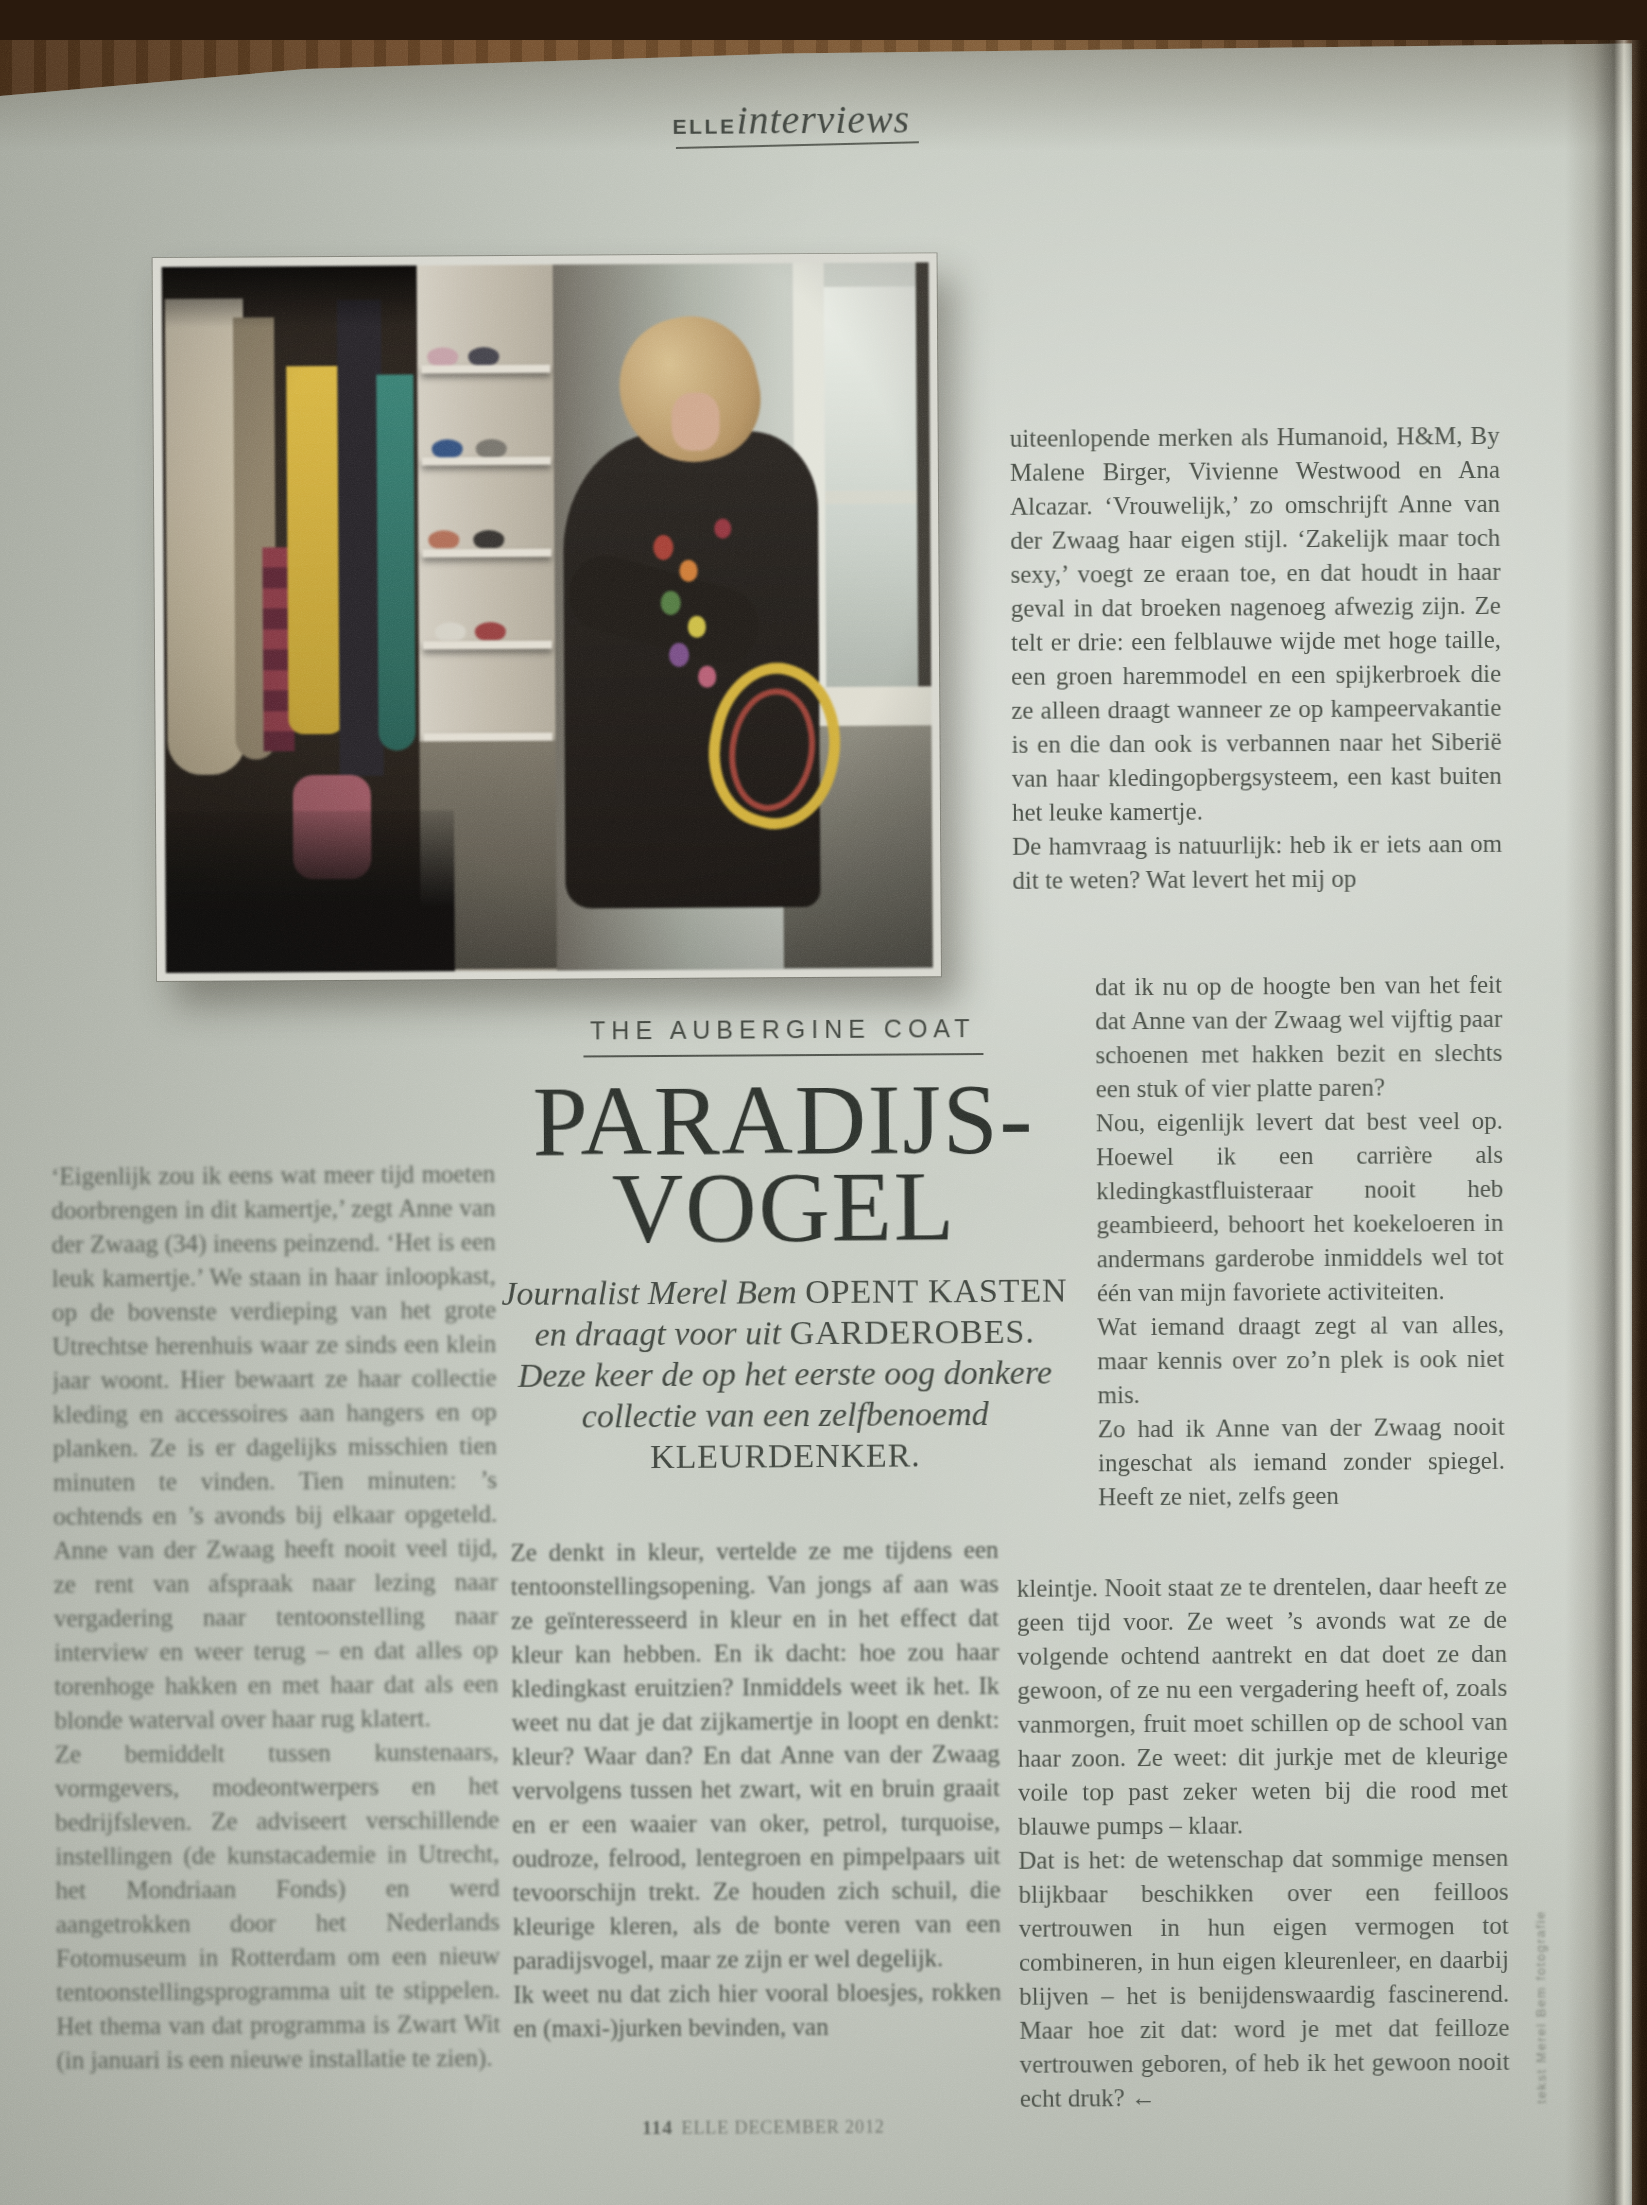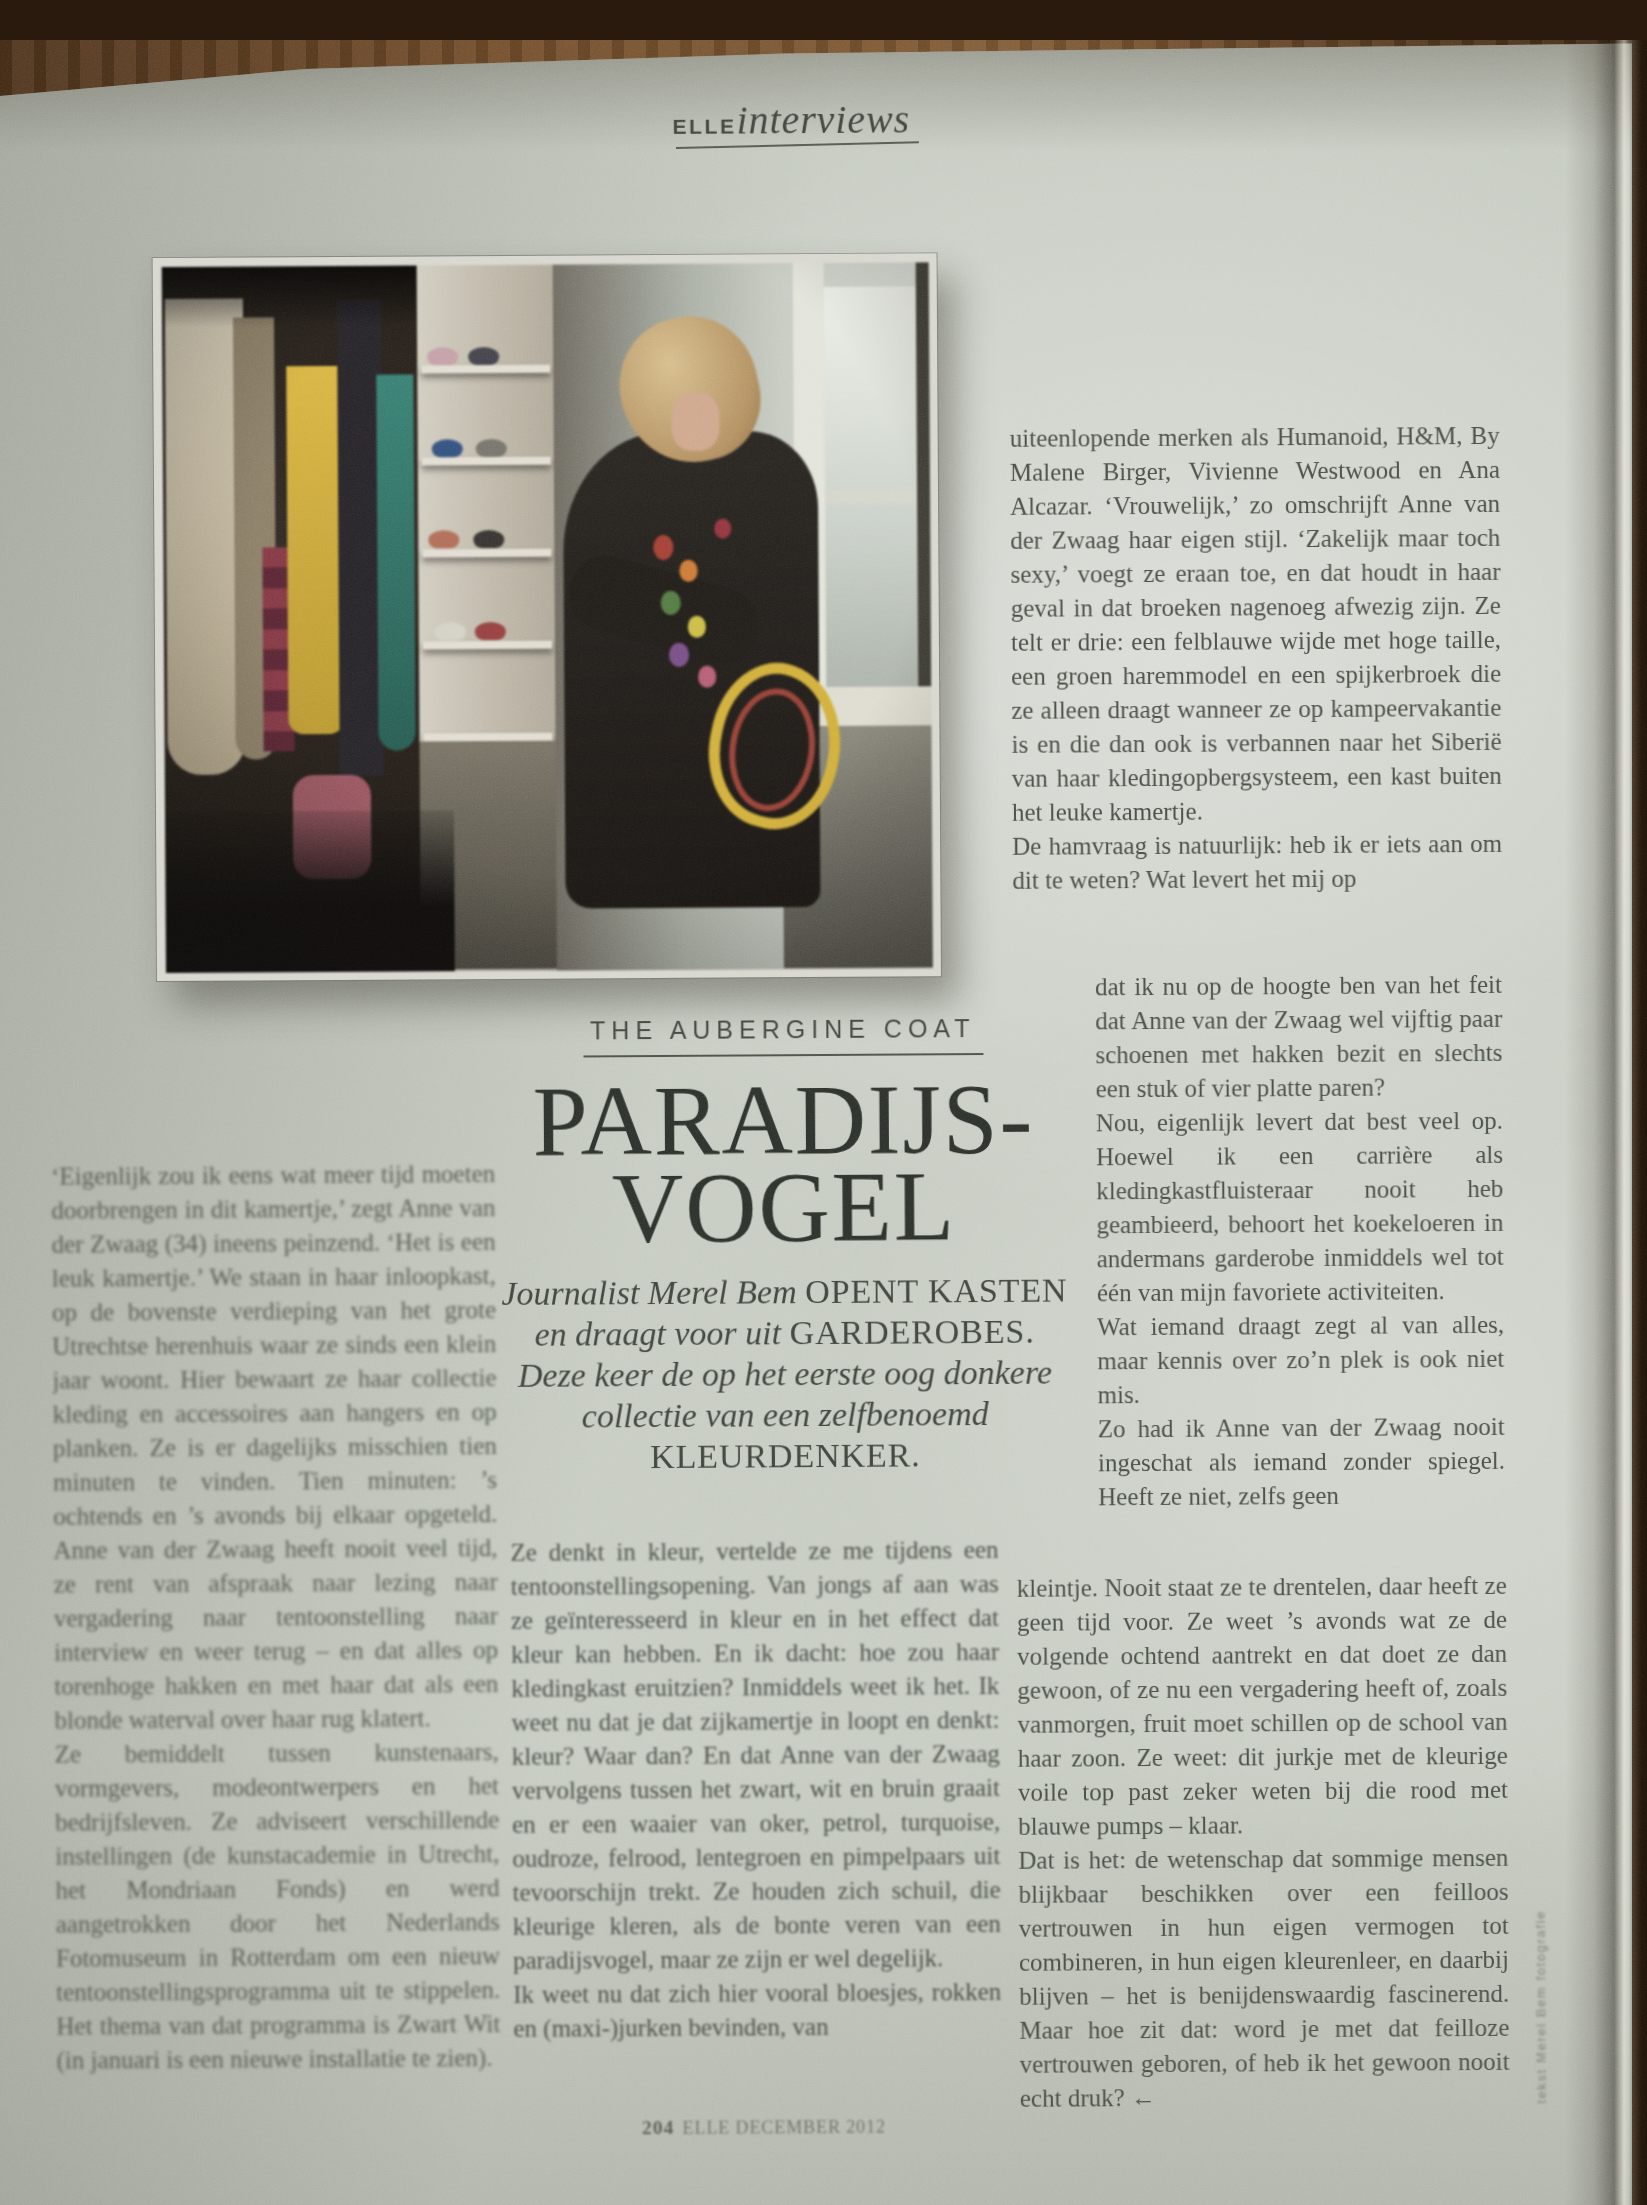--- a/index.html
+++ b/index.html
@@ -196,21 +196,21 @@
       <p>Nou, eigenlijk levert dat best veel op. Hoewel ik een carrière als kledingkastfluisteraar nooit heb geambieerd, behoort het koekeloeren in andermans garderobe inmiddels wel tot één van mijn favoriete activiteiten.</p>
       <p>Wat iemand draagt zegt al van alles, maar kennis over zo’n plek is ook niet mis.</p>
       <p>Zo had ik Anne van der Zwaag nooit ingeschat als iemand zonder spiegel. Heeft ze niet, zelfs geen</p>
     </div>
 
     <div class="col col-r-bot">
       <p>kleintje. Nooit staat ze te drentelen, daar heeft ze geen tijd voor. Ze weet ’s avonds wat ze de volgende ochtend aantrekt en dat doet ze dan gewoon, of ze nu een vergadering heeft of, zoals vanmorgen, fruit moet schillen op de school van haar zoon. Ze weet: dit jurkje met de kleurige voile top past zeker weten bij die rood met blauwe pumps – klaar.</p>
       <p><span>Dat is het: de wetenschap dat sommige mensen blijkbaar beschikken over een feilloos vertrouwen in hun eigen vermogen tot combineren, in hun eigen kleurenleer, en daarbij blijven – het is benijdenswaardig fascinerend. Maar hoe zit dat: word je met dat feilloze vertrouwen geboren, of heb ik het gewoon nooit echt druk? </span><span>←</span></p>
     </div>
 
-    <div class="folio"><b>204</b><span>ELLE DECEMBER 2012</span></div>
+    <div class="folio"><b>114</b><span>ELLE DECEMBER 2012</span></div>
 
     <div class="credit">tekst Merel Bem      fotografie</div>
 
   </div>
 
   <div class="curl"></div>
 
   <svg class="grain" xmlns="http://www.w3.org/2000/svg" viewBox="0 0 1936 2592" width="1647" height="2205">
     <filter id="n">
         <feTurbulence type="fractalNoise" baseFrequency="0.9" numOctaves="2" stitchTiles="stitch"></feTurbulence>

